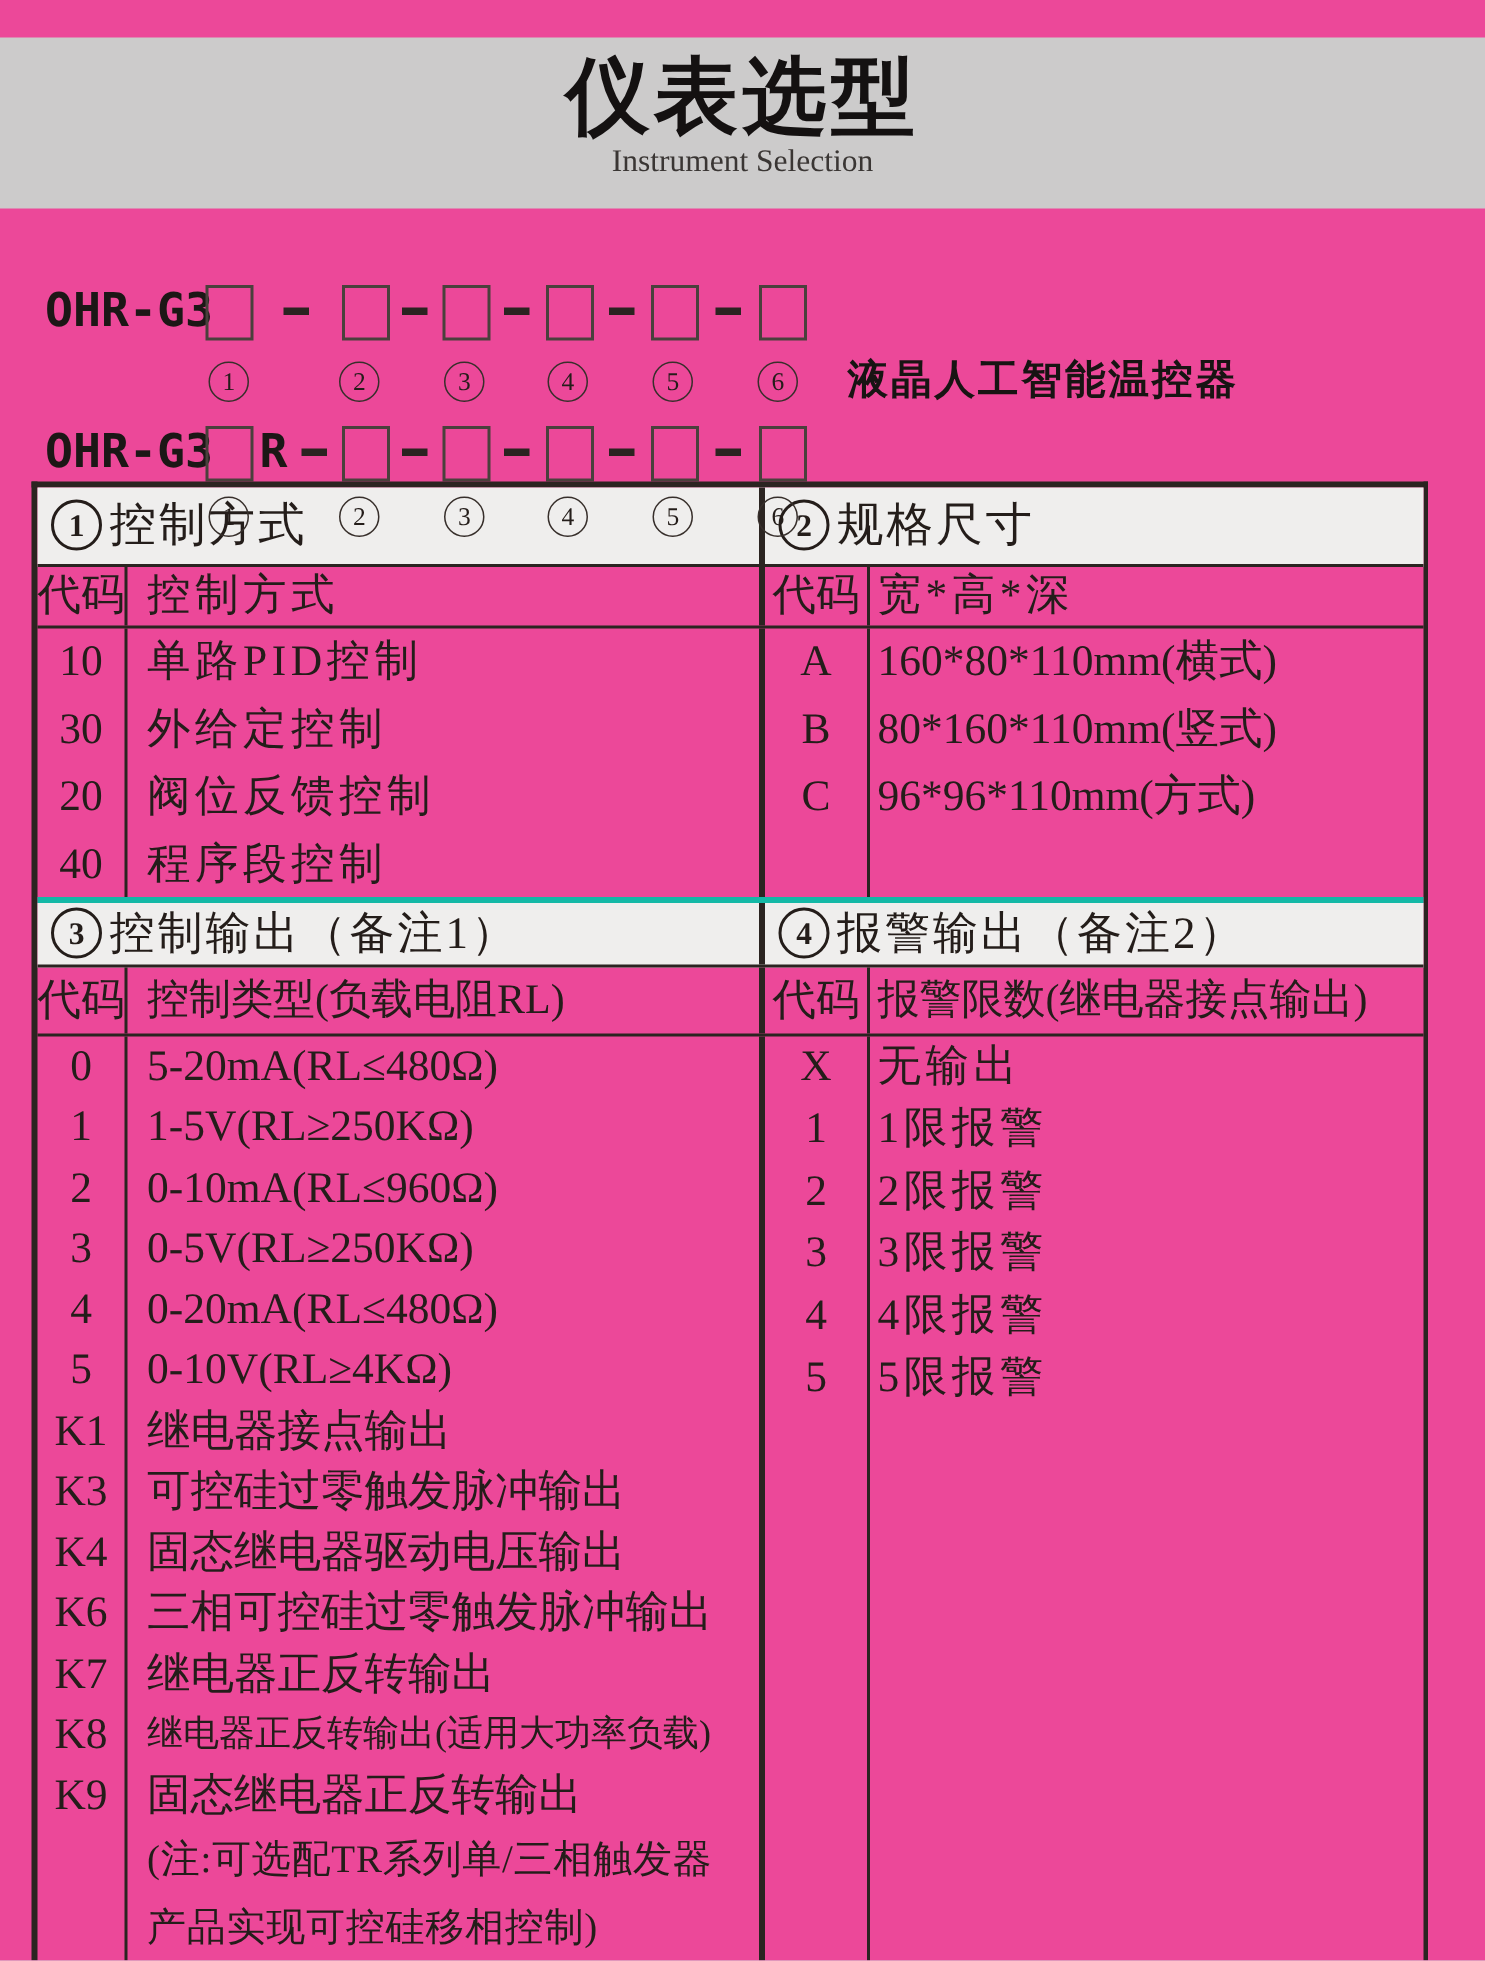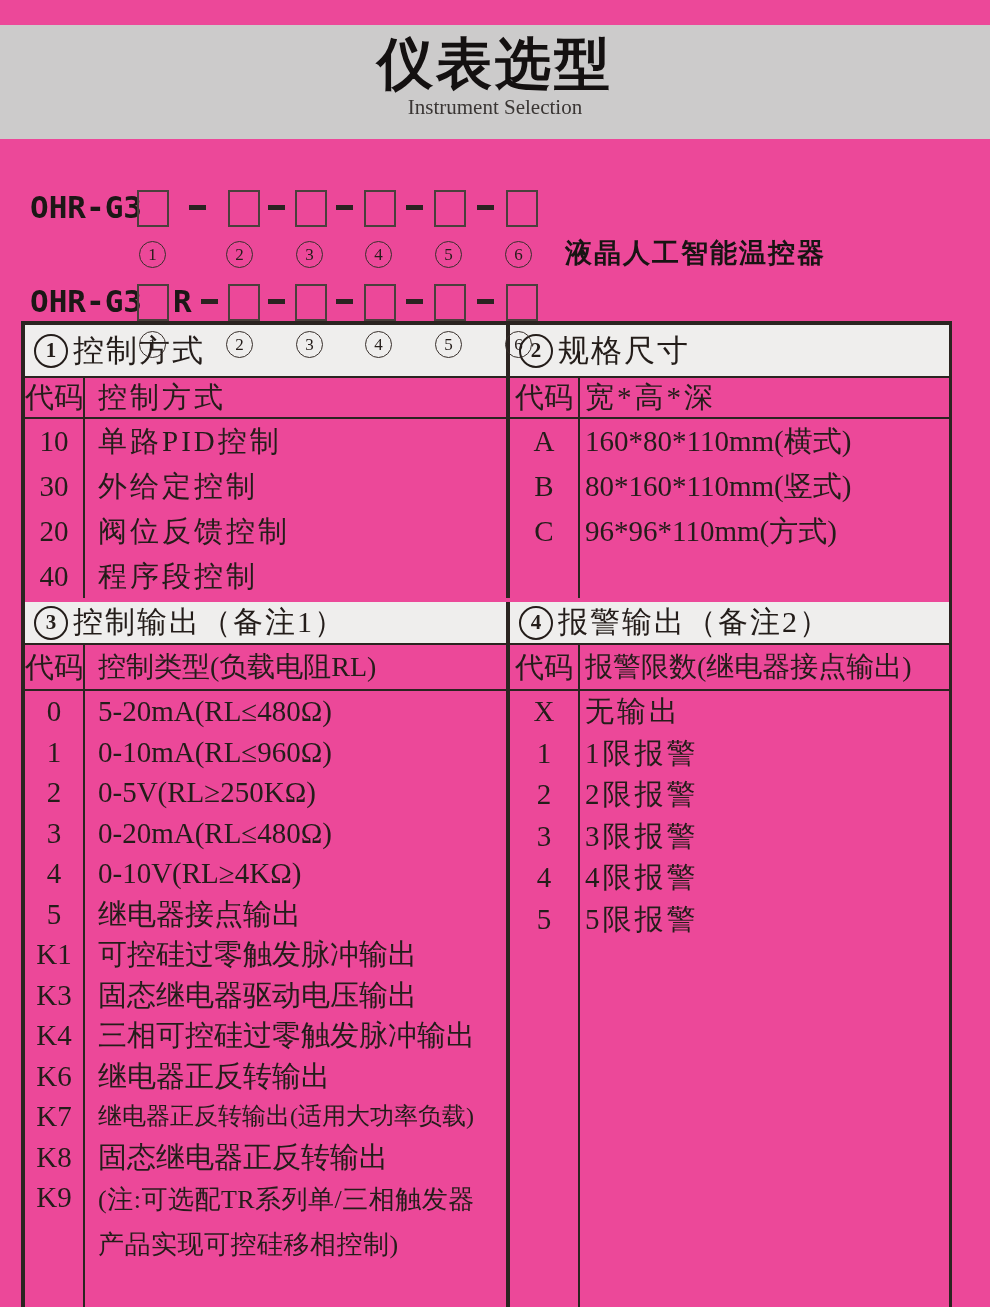--- a/index.html
+++ b/index.html
@@ -57,21 +57,21 @@
   .band{height:51px;border-bottom:2px solid #2b2421;background:#efeeed;}
   .band .half-l,.band .half-r{align-items:center;}
   .band-inner{display:flex;align-items:center;padding-left:9px;gap:5px;}
   .band-circle{
     width:30px;height:30px;border:2.5px solid #241d1a;border-radius:50%;flex:0 0 auto;
     display:flex;align-items:center;justify-content:center;font-size:21px;font-weight:700;
   }
   .band-label{font-size:31px;letter-spacing:2px;white-space:nowrap;}
   .subhead{height:39px;border-bottom:2px solid #2b2421;}
   .subhead .ccol,.subhead .lcol{line-height:39px;}
-  .body1{height:179px;border-bottom:4px solid #ec4899;}
+  .body1{height:179px;border-bottom:4px solid #14b8a6;}
   .band2{height:41px;border-bottom:2px solid #2b2421;background:#efeeed;}
   .band2 .band-label{font-size:30px;}
   .subhead2{height:44px;border-bottom:2px solid #2b2421;}
   .subhead2 .ccol,.subhead2 .lcol{line-height:44px;}
   .body2{flex:1;}
   .ccol{
     text-align:center;font-size:29px;box-sizing:border-box;height:100%;
   }
   .half-l .ccol{width:60px;border-right:2px solid #2b2421;}
   .half-r .ccol{width:70px;border-right:2px solid #2b2421;}
@@ -234,20 +234,21 @@
           <span class="rL">K1</span>
           <span class="rL">K3</span>
           <span class="rL">K4</span>
           <span class="rL">K6</span>
           <span class="rL">K7</span>
           <span class="rL">K8</span>
           <span class="rL">K9</span>
         </div>
         <div class="lcol">
           <span class="rL">5-20mA(RL≤480Ω)</span>
+          <span class="rL">1-5V(RL≥250KΩ)</span>
           <span class="rL">0-10mA(RL≤960Ω)</span>
           <span class="rL">0-5V(RL≥250KΩ)</span>
           <span class="rL">0-20mA(RL≤480Ω)</span>
           <span class="rL">0-10V(RL≥4KΩ)</span>
           <span class="rL cn">继电器接点输出</span>
           <span class="rL cn">可控硅过零触发脉冲输出</span>
           <span class="rL cn">固态继电器驱动电压输出</span>
           <span class="rL cn">三相可控硅过零触发脉冲输出</span>
           <span class="rL cn">继电器正反转输出</span>
           <span class="rL small-label">继电器正反转输出(适用大功率负载)</span>

